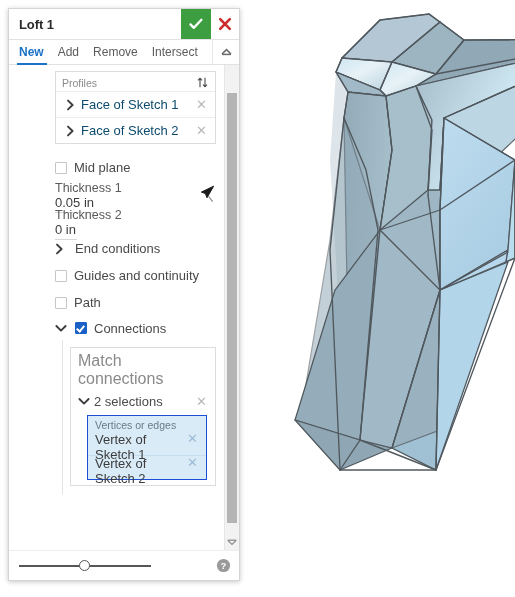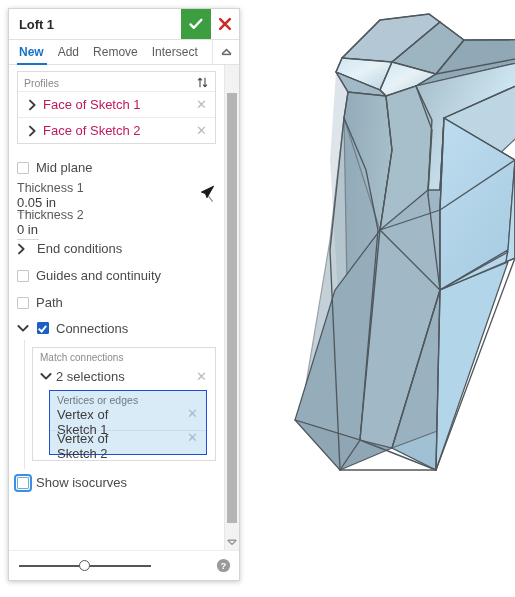--- a/index.html
+++ b/index.html
@@ -108,20 +108,21 @@
     justify-content: center;
     cursor: pointer;
   }
 
   
   .dlg-body {
     flex: 1 1 auto;
     position: relative;
     display: flex;
     min-height: 0;
+    margin-left: 38px;
   }
   .dlg-content {
     flex: 1 1 auto;
     position: relative;
     padding: 6px 8px 0 8px;
     box-sizing: border-box;
     overflow: hidden;
   }
   .scroll-track {
     flex: 0 0 14px;
@@ -181,21 +182,21 @@
   }
   .query-item:first-of-type { border-top: none; }
   .query-item .chev {
     flex: 0 0 13px;
     display: flex;
     align-items: center;
     justify-content: center;
   }
   .query-item .q-label {
     font-size: 13px;
-    color: #be185d;
+    color: #0c4a6e;
     padding-left: 4px;
     flex: 1;
   }
   .x-del {
     font-size: 13px;
     color: #b9b9b9;
     cursor: pointer;
     padding: 0 2px;
     line-height: 1;
   }
@@ -304,21 +305,21 @@
     margin-left: 7px;
     border-left: 1px solid #e4e4e4;
     padding: 7px 0 8px 7px;
   }
   .match-box {
     border: 1px solid #dcdcdc;
     background: #fff;
     padding: 4px 0 5px 0;
   }
   .match-head-label {
-    font-size: 10px;
+    font-size: 16px;
     color: #8a8a8a;
     padding: 0 7px 2px 7px;
   }
   .sel-row {
     display: flex;
     align-items: center;
     height: 23px;
     padding: 0 6px 0 7px;
     cursor: pointer;
   }
@@ -554,24 +555,20 @@
               <span class="x-del">✕</span>
             </div>
             <div class="vert-item">
               <span class="v-label">Vertex of Sketch 2</span>
               <span class="x-del">✕</span>
             </div>
           </div>
         </div>
       </div>
 
-      <div class="cb-row">
-        <span class="cb focused"></span>
-        <span class="cb-label">Show isocurves</span>
-      </div>
 
 
     </div>
 
     <div class="scroll-track">
       <div class="scroll-thumb"></div>
       <div class="scroll-arrow-down">
         <svg width="10" height="7" viewBox="0 0 10 7">
           <path d="M0.8 1.4 L5 5.4 L9.2 1.4" fill="none" stroke="#8c8c8c" stroke-width="1.3"></path>
           <path d="M0.8 1.2 L9.2 1.2" stroke="#8c8c8c" stroke-width="1.3"></path>

